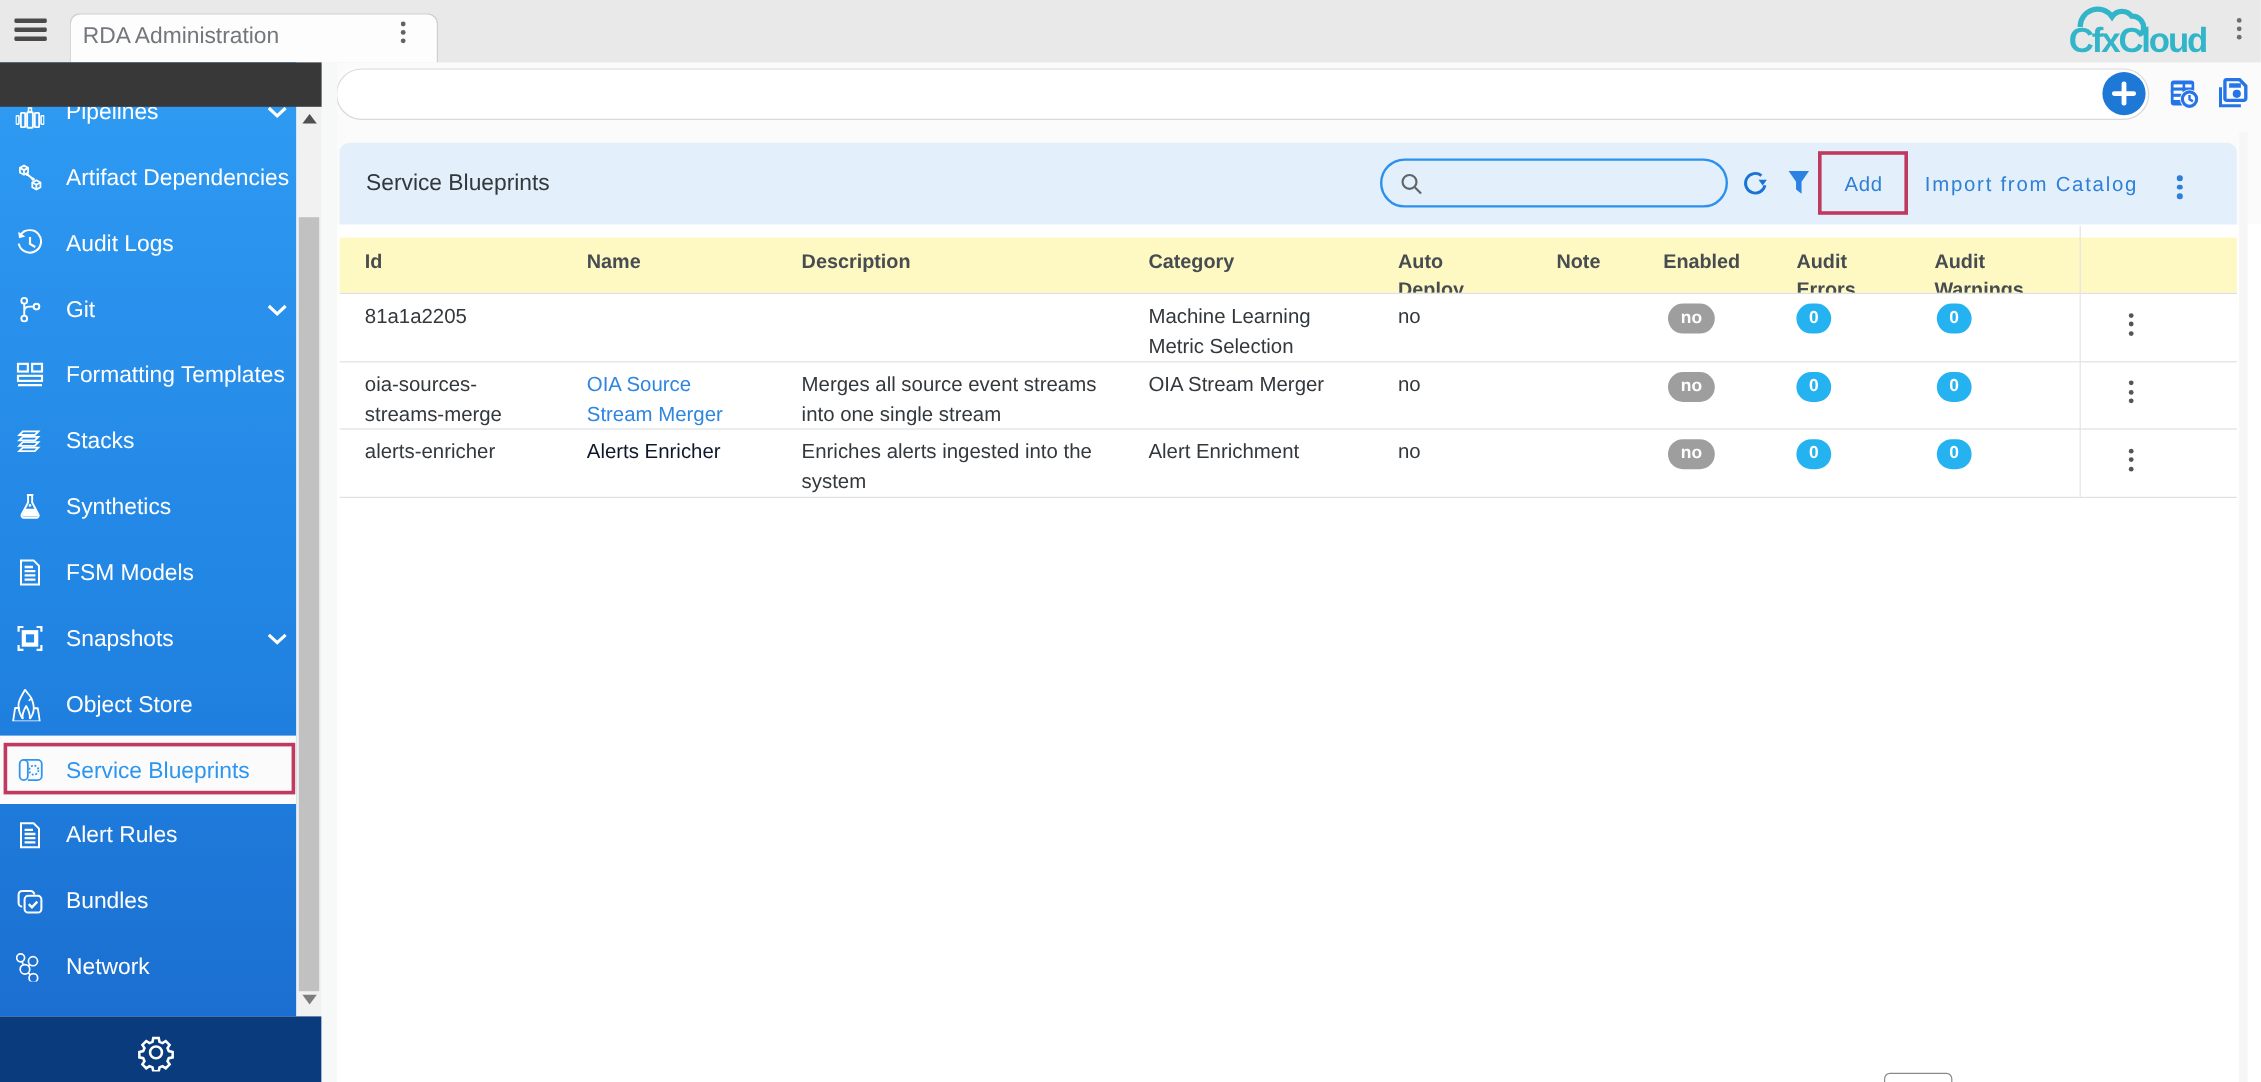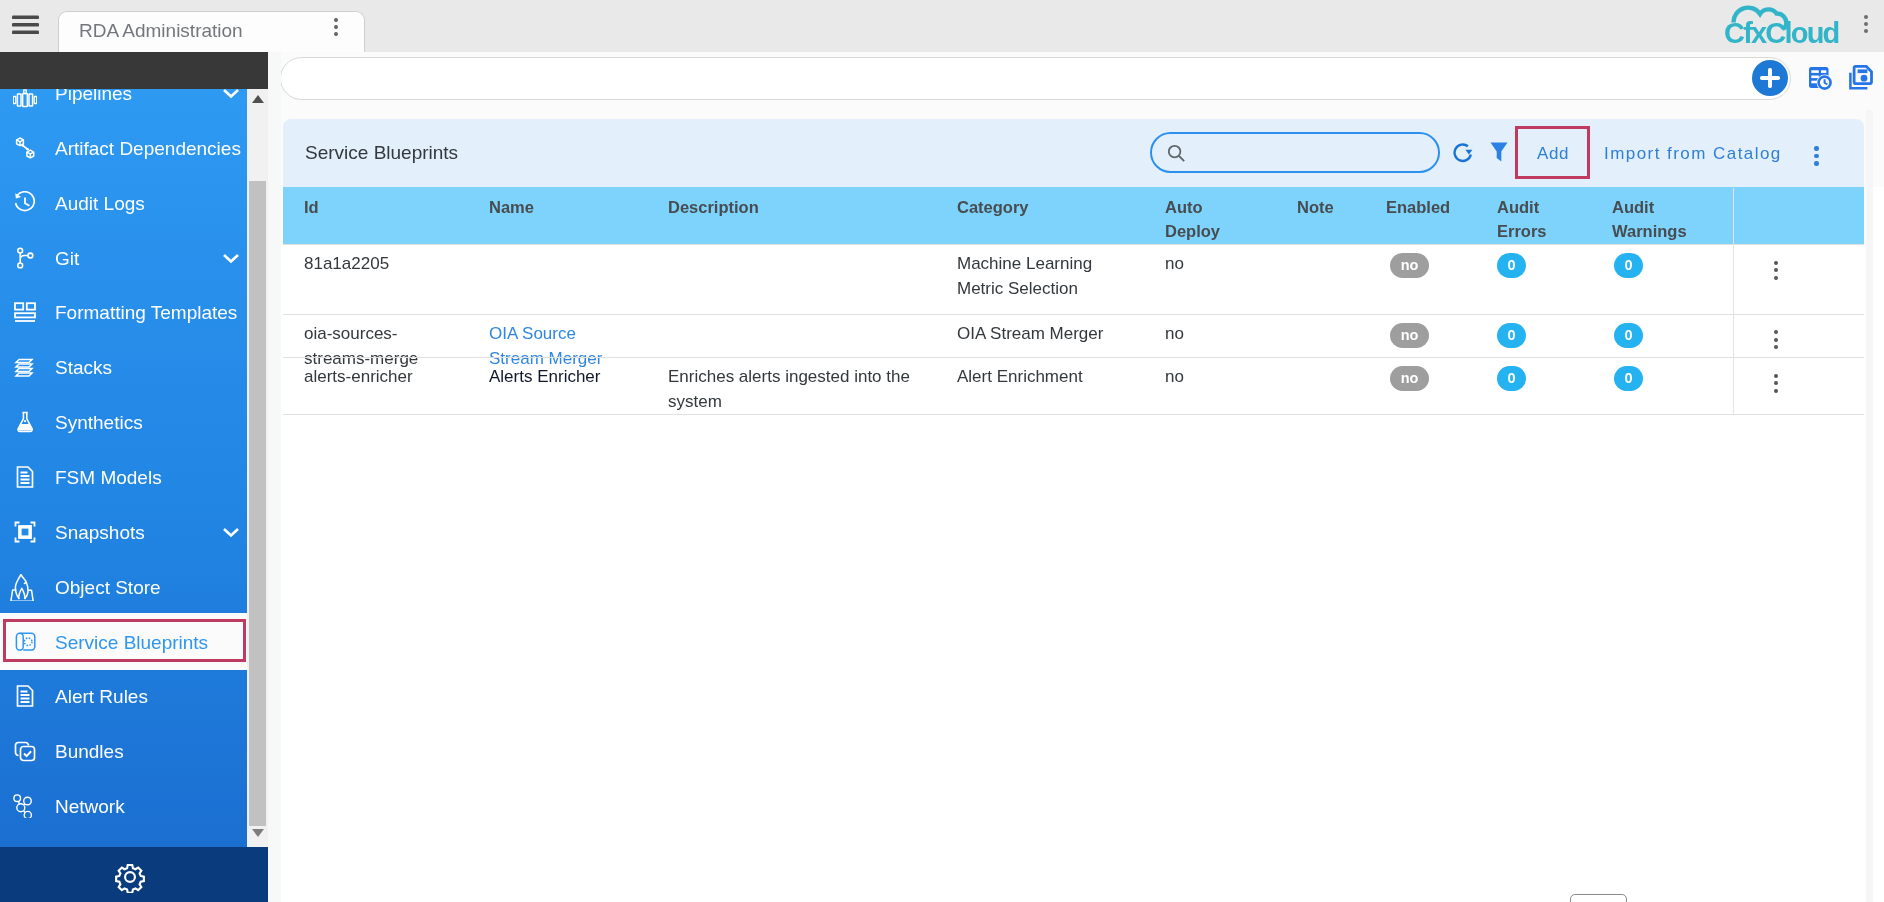--- a/index.html
+++ b/index.html
@@ -14,21 +14,21 @@
 
 <svg class="abs" style="left:11px;top:14px;" width="30" height="24" viewBox="0 0 30 24">
   <g fill="#4a4a4a">
     <rect x="1" y="1.5" width="27" height="3.6" rx="1.2"></rect>
     <rect x="1" y="9.0" width="27" height="3.6" rx="1.2"></rect>
     <rect x="1" y="16.5" width="27" height="3.6" rx="1.2"></rect>
   </g>
 </svg>
 
 <div class="abs" style="left:58px;top:11px;width:307px;height:41px;background:#fdfdfd;border:1px solid #cfcfcf;border-bottom:none;border-radius:9px 9px 0 0;"></div>
-<div class="abs" style="left:79px;top:20px;width:240px;font-size:19px;color:#73777c;">RDA Administration</div>
+<div class="abs" style="left:69px;top:20px;width:240px;font-size:19px;color:#73777c;">RDA Administration</div>
 <div class="abs" style="left:334px;top:15px;color:#5f6368;font-size:17px;letter-spacing:0;line-height:8px;">
   <div style="width:4px;height:4px;border-radius:50%;background:#5f6368;margin:3px 0;"></div>
   <div style="width:4px;height:4px;border-radius:50%;background:#5f6368;margin:3px 0;"></div>
   <div style="width:4px;height:4px;border-radius:50%;background:#5f6368;margin:3px 0;"></div>
 </div>
 
 <div class="abs" style="left:1700px;top:0;width:160px;height:52px;">
   <svg width="160" height="52" viewBox="0 0 160 52">
     <g fill="none" stroke="#32b5c8" stroke-width="4.4">
       <path d="M 33.5 22.5 a 14.5 14.5 0 0 1 26.5 -8.5 a 10 10 0 0 1 16.5 -0.5 a 9.5 9.5 0 0 1 9.8 10.5 a 5 5 0 0 1 -4 4.6"></path>
@@ -242,21 +242,21 @@
 
 <div class="abs" style="left:1515px;top:126px;width:75px;height:53px;border:3.5px solid #bf3a5e;"></div>
 <div class="abs" style="left:1537px;top:144px;font-size:17px;color:#2e7fd6;letter-spacing:0.6px;">Add</div>
 <div class="abs" style="left:1604px;top:144px;font-size:17px;color:#2e7fd6;letter-spacing:1.45px;">Import from Catalog</div>
 <div class="abs" style="left:1814px;top:143px;">
   <div style="width:4.5px;height:4.5px;border-radius:50%;background:#2e7fd6;margin:3px 0;"></div>
   <div style="width:4.5px;height:4.5px;border-radius:50%;background:#2e7fd6;margin:3px 0;"></div>
   <div style="width:4.5px;height:4.5px;border-radius:50%;background:#2e7fd6;margin:3px 0;"></div>
 </div>
 
-<div id="thead" class="abs" style="left:283px;top:187px;width:1581px;height:57px;background:#7dd3fc;font-size:16.5px;font-weight:bold;color:#474c50;">
+<div id="thead" class="abs" style="left:283px;top:198px;width:1581px;height:57px;background:#fef9c3;font-size:16.5px;font-weight:bold;color:#474c50;">
   <div class="abs" style="left:21px;top:11px;">Id</div>
   <div class="abs" style="left:206px;top:11px;">Name</div>
   <div class="abs" style="left:385px;top:11px;">Description</div>
   <div class="abs" style="left:674px;top:11px;">Category</div>
   <div class="abs" style="left:882px;top:8px;width:70px;line-height:24px;">Auto Deploy</div>
   <div class="abs" style="left:1014px;top:11px;">Note</div>
   <div class="abs" style="left:1103px;top:11px;">Enabled</div>
   <div class="abs" style="left:1214px;top:8px;width:60px;line-height:24px;">Audit Errors</div>
   <div class="abs" style="left:1329px;top:8px;width:84px;line-height:24px;">Audit Warnings</div>
   </div>
@@ -267,23 +267,24 @@
     <div class="abs" style="left:882px;top:6px;line-height:25px;">no</div>
     <div class="abs" style="left:1107px;top:8px;width:39px;height:25px;border-radius:12.5px;background:#9e9e9e;color:#fff;font-weight:bold;font-size:14.5px;text-align:center;line-height:25px;">no</div>
     <div class="abs" style="left:1214px;top:8px;width:29px;height:25px;border-radius:12.5px;background:#24b2f0;color:#fff;font-weight:bold;font-size:14.5px;text-align:center;line-height:25px;">0</div>
     <div class="abs" style="left:1331px;top:8px;width:29px;height:25px;border-radius:12.5px;background:#24b2f0;color:#fff;font-weight:bold;font-size:14.5px;text-align:center;line-height:25px;">0</div>
     <div class="abs" style="left:1491px;top:12px;">
       <div style="width:4px;height:4px;border-radius:50%;background:#555;margin:3.5px 0;"></div>
       <div style="width:4px;height:4px;border-radius:50%;background:#555;margin:3.5px 0;"></div>
       <div style="width:4px;height:4px;border-radius:50%;background:#555;margin:3.5px 0;"></div>
     </div>
   </div>
-    <div class="abs" style="left:0;top:56.7px;width:1581px;height:56.7px;border-top:1px solid #e0e0e0;margin-top:13px;">
+    <div class="abs" style="left:0;top:56.7px;width:1581px;height:56.7px;border-top:1px solid #e0e0e0;">
     <div class="abs" style="left:21px;top:6px;line-height:25px;">oia-sources-<br>streams-merge</div>
     <div class="abs" style="left:206px;top:6px;line-height:25px;color:#2f86e0;">OIA Source<br>Stream Merger</div>
+    <div class="abs" style="left:385px;top:6px;line-height:25px;">Merges all source event streams<br>into one single stream</div>
     <div class="abs" style="left:674px;top:6px;line-height:25px;">OIA Stream Merger</div>
     <div class="abs" style="left:882px;top:6px;line-height:25px;">no</div>
     <div class="abs" style="left:1107px;top:8px;width:39px;height:25px;border-radius:12.5px;background:#9e9e9e;color:#fff;font-weight:bold;font-size:14.5px;text-align:center;line-height:25px;">no</div>
     <div class="abs" style="left:1214px;top:8px;width:29px;height:25px;border-radius:12.5px;background:#24b2f0;color:#fff;font-weight:bold;font-size:14.5px;text-align:center;line-height:25px;">0</div>
     <div class="abs" style="left:1331px;top:8px;width:29px;height:25px;border-radius:12.5px;background:#24b2f0;color:#fff;font-weight:bold;font-size:14.5px;text-align:center;line-height:25px;">0</div>
     <div class="abs" style="left:1491px;top:12px;">
       <div style="width:4px;height:4px;border-radius:50%;background:#555;margin:3.5px 0;"></div>
       <div style="width:4px;height:4px;border-radius:50%;background:#555;margin:3.5px 0;"></div>
       <div style="width:4px;height:4px;border-radius:50%;background:#555;margin:3.5px 0;"></div>
     </div>

